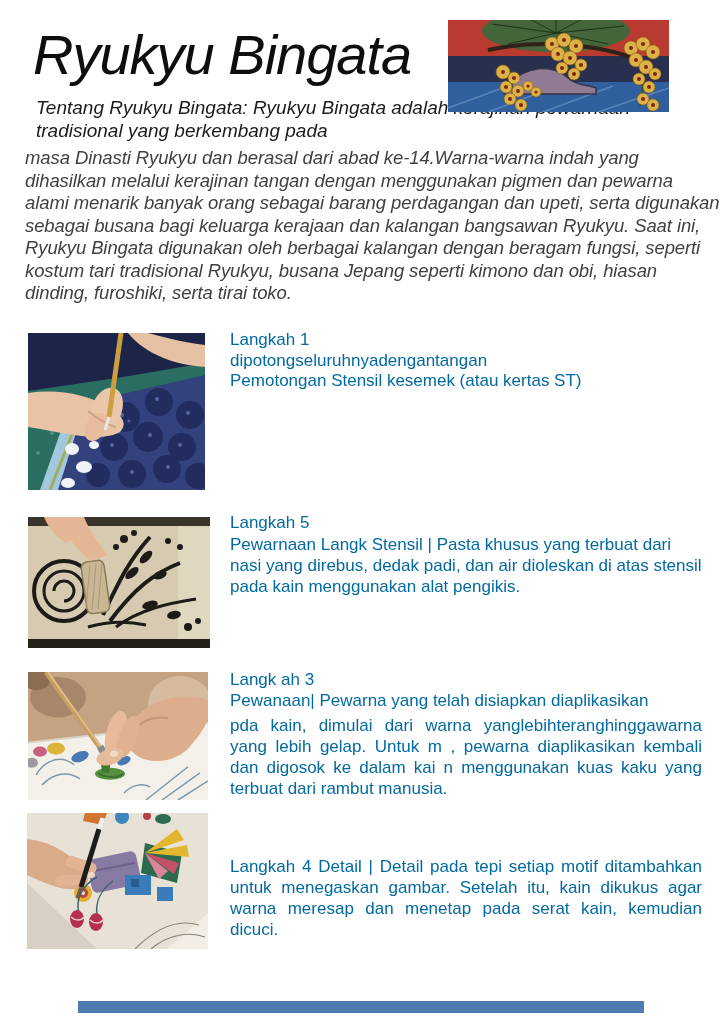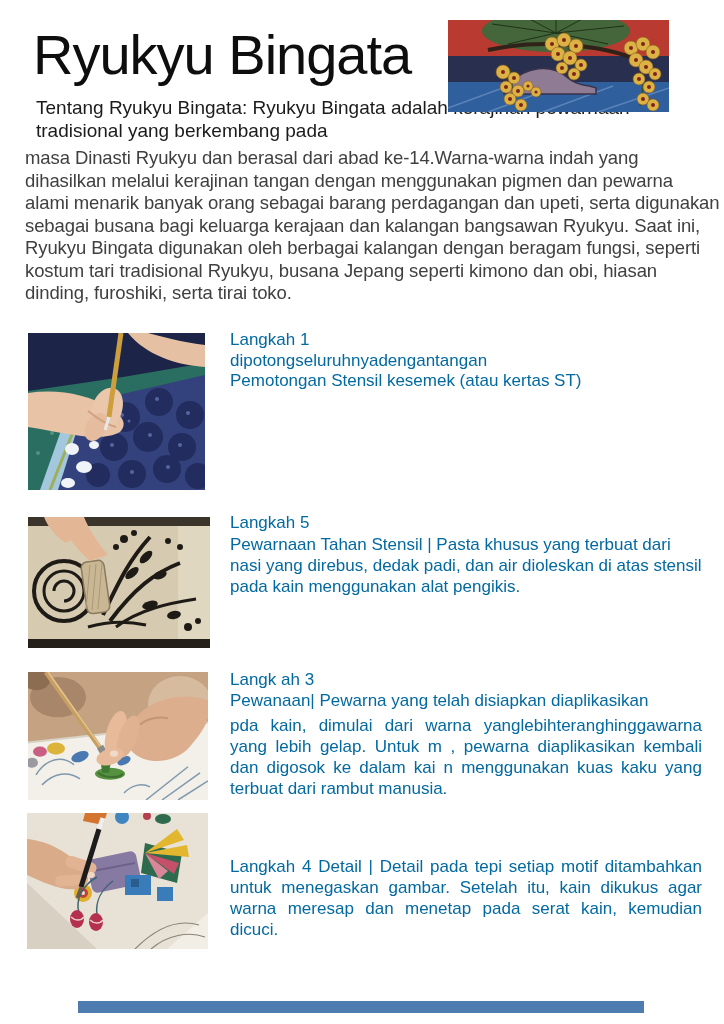--- a/index.html
+++ b/index.html
@@ -4,21 +4,21 @@
 <style>
   * { margin:0; padding:0; box-sizing:border-box; }
   html, body { width:724px; height:1024px; }
   body {
     position:relative;
     background:#ffffff;
     font-family:"Liberation Sans", sans-serif;
     color:#1c1c1c;
     overflow:hidden;
   }
-  .abs { position:absolute; }
+  .abs { position:absolute;font-style:italic; }
 
   #page-title {
     left:33px; top:22px;
     font-size:56px; font-weight:500; letter-spacing:-1px; color:#0e0e0e;
     white-space:nowrap;
   }
 
   #hero-image { left:448px; top:20px; width:221px; height:92px; z-index:3; }
   #hero-image svg { display:block; width:100%; height:100%; }
 
@@ -244,21 +244,21 @@
         <line x1="68" y1="47" x2="64" y2="93"></line>
         <line x1="74" y1="46" x2="70" y2="92"></line>
     </g>
     <path d="M30,0 C36,16 48,32 62,44 L80,38 C68,24 60,10 56,0 Z" fill="#e3b795"></path>
     <path d="M16,0 C20,10 28,20 38,26 L52,18 C44,10 40,4 38,0 Z" fill="#e3b795"></path>
   </svg>
 </div>
 
 <div class="step-text" id="step-2-text">
   <div class="step-heading">Langkah 5</div>
-  <div class="step-body no-gap">Pewarnaan Tahan Stensil | Pasta khusus yang terbuat dari nasi yang direbus, dedak padi, dan air dioleskan di atas stensil pada kain menggunakan alat pengikis.</div>
+  <div class="step-body no-gap">Pewarnaan Langk Stensil | Pasta khusus yang terbuat dari nasi yang direbus, dedak padi, dan air dioleskan di atas stensil pada kain menggunakan alat pengikis.</div>
 </div>
 
 <div class="abs photo" id="photo-3">
   <svg viewBox="0 0 180 127" preserveAspectRatio="none">
     <rect width="180" height="127" fill="#c4a282"></rect>
     <ellipse cx="30" cy="25" rx="28" ry="20" fill="#a8866a"></ellipse>
     <ellipse cx="152" cy="32" rx="32" ry="28" fill="#d6bb9f"></ellipse>
     <ellipse cx="8" cy="8" rx="14" ry="10" fill="#8d6d52"></ellipse>
     <polygon points="0,70 180,50 180,127 0,127" fill="#f3f0e9"></polygon>
     <line x1="0" y1="70" x2="180" y2="50" stroke="#d8d2c4" stroke-width="2"></line>

